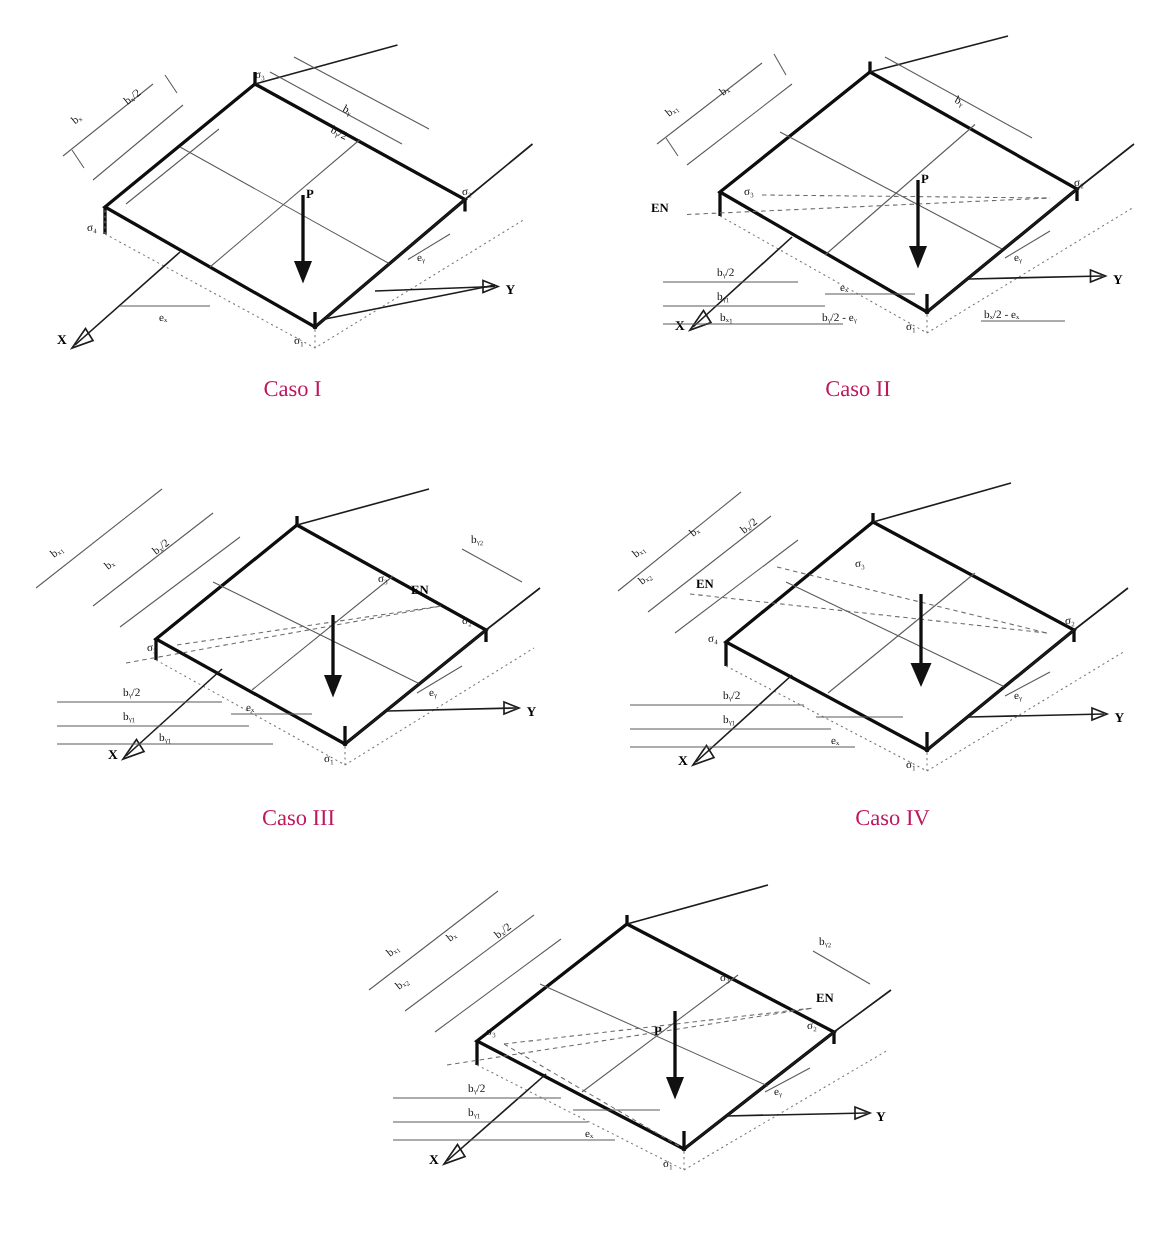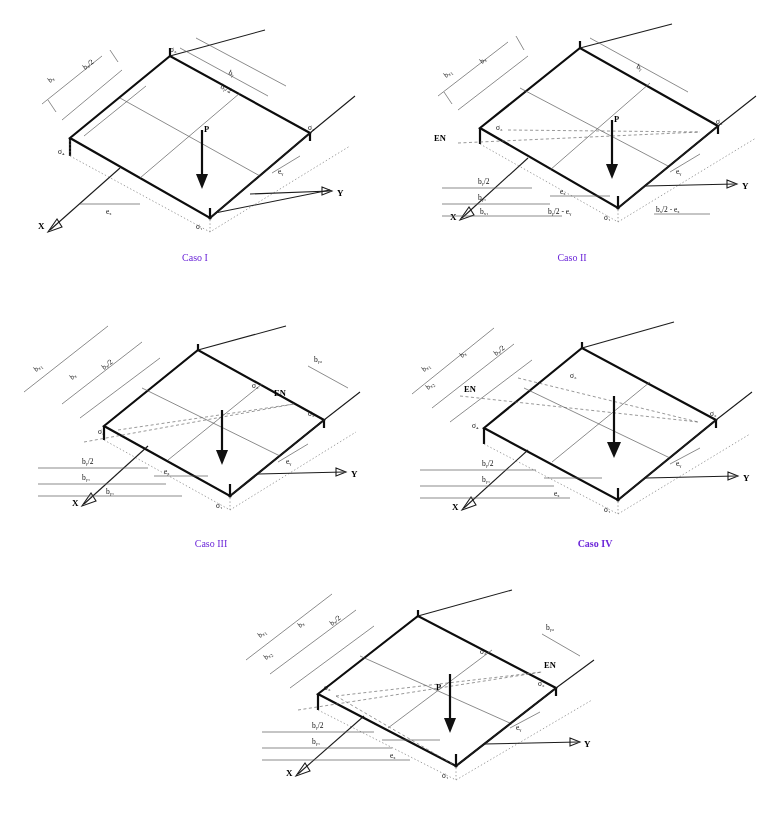--- a/index.html
+++ b/index.html
@@ -20,22 +20,22 @@
     width: 784px;
     height: 827px;
   }
   .case-block {
     position: absolute;
   }
   .case-caption {
     position: absolute;
     text-align: center;
     font-family: "Liberation Serif", serif;
-    font-size: 10px;
-    color: #6d28d9;
+    font-size: 15px;
+    color: #be185d;
     white-space: nowrap;
   }
   svg {
     display: block;
     overflow: visible;
   }
   .solid {
     stroke: #1c1c1c;
     fill: none;
     stroke-width: 1.1;
@@ -275,21 +275,21 @@
       <path class="thin" d="M270 162 L300 144"></path>
       <text class="lbl" x="278" y="164">eᵧ</text>
 
       <circle class="node-dot" cx="222" cy="196" r="1.6"></circle>
       <text class="lbl" x="208" y="208">σ₁</text>
       <text class="lbl" x="300" y="116">σ₂</text>
       <text class="lbl" x="244" y="88">σ₃</text>
       <text class="lbl" x="90" y="134">σ₃</text>
     </svg>
   </div>
-  <div class="case-caption" style="left:146px; top:538px; width:130px;text-align:center;">Caso III</div>
+  <div class="case-caption" style="left:134px; top:538px; width:130px;text-align:center;">Caso III</div>
 
   <div class="case-block" style="left:398px; top:300px;">
     <svg width="370" height="230" viewBox="0 0 370 230">
       <g>
         <path class="thick" d="M86 128 L184 48 L318 120 L220 200 Z"></path>
       </g>
       <path class="thick" d="M86 128 L86 144"></path>
       <path class="thick" d="M184 48 L184 42"></path>
       <path class="thick" d="M318 120 L318 128"></path>
       <path class="thick" d="M220 200 L220 188"></path>
@@ -336,21 +336,21 @@
       <path class="thin" d="M272 164 L302 148"></path>
       <text class="lbl" x="278" y="166">eᵧ</text>
 
       <circle class="node-dot" cx="220" cy="200" r="1.6"></circle>
       <text class="lbl" x="206" y="212">σ₁</text>
       <text class="lbl" x="312" y="116">σ₂</text>
       <text class="lbl" x="172" y="78">σ₃</text>
       <text class="lbl" x="74" y="128">σ₄</text>
     </svg>
   </div>
-  <div class="case-caption" style="left:530px; top:538px; width:130px;font-weight:bold;">Caso IV</div>
+  <div class="case-caption" style="left:530px; top:538px; width:130px;">Caso IV</div>
 
   <div class="case-block" style="left:212px; top:568px;">
     <svg width="400" height="230" viewBox="0 0 400 230">
       <g>
         <path class="thick" d="M106 126 L206 48 L344 120 L244 198 Z"></path>
       </g>
       <path class="thick" d="M106 126 L106 142"></path>
       <path class="thick" d="M206 48 L206 42"></path>
       <path class="thick" d="M344 120 L344 128"></path>
       <path class="thick" d="M244 198 L244 186"></path>

